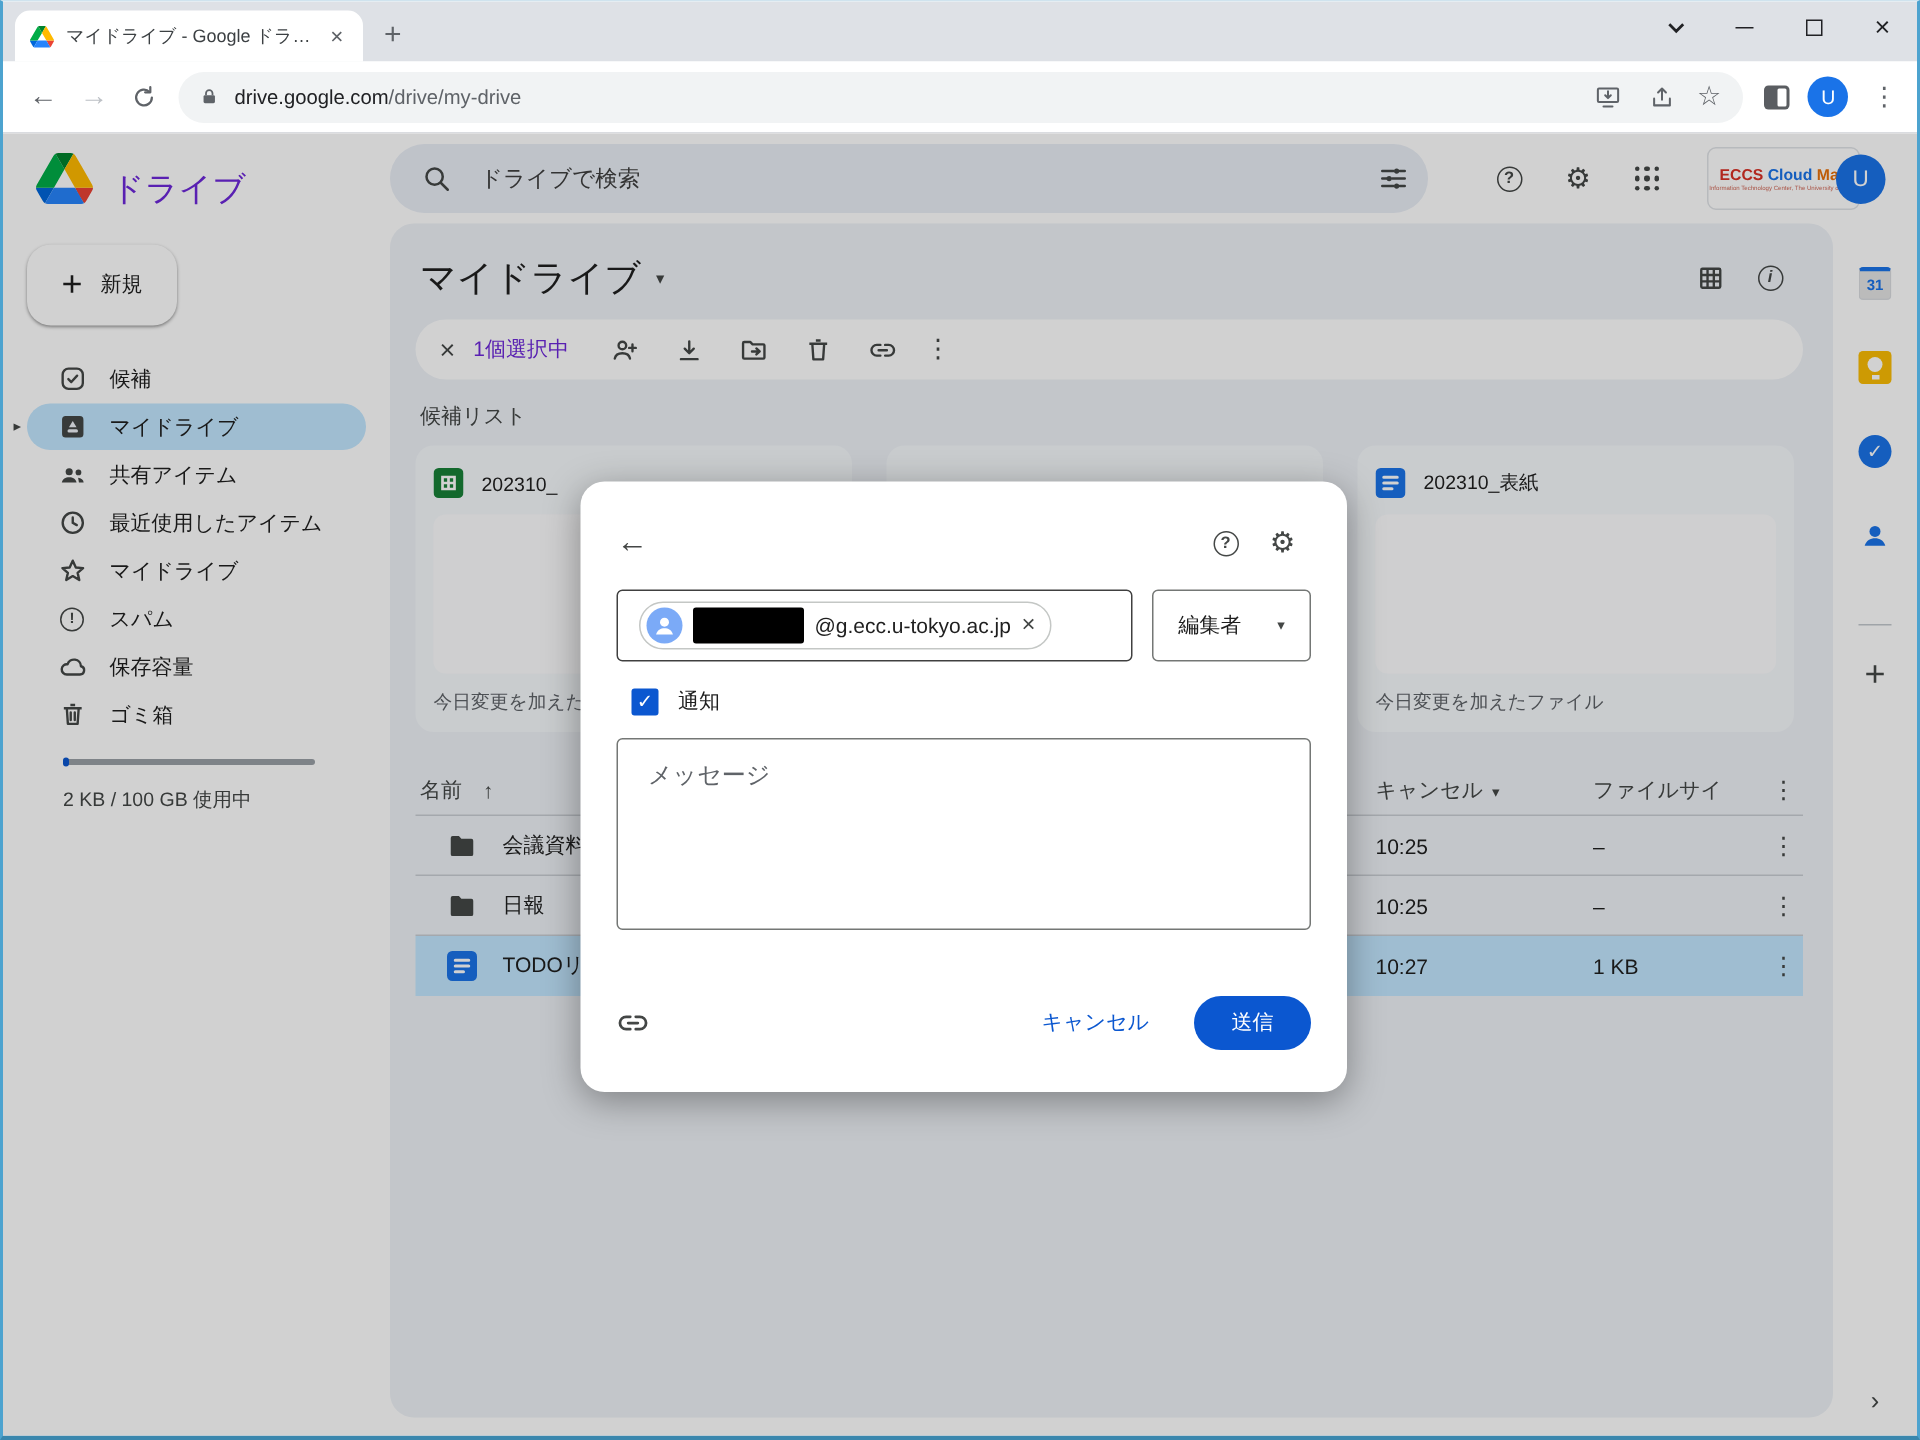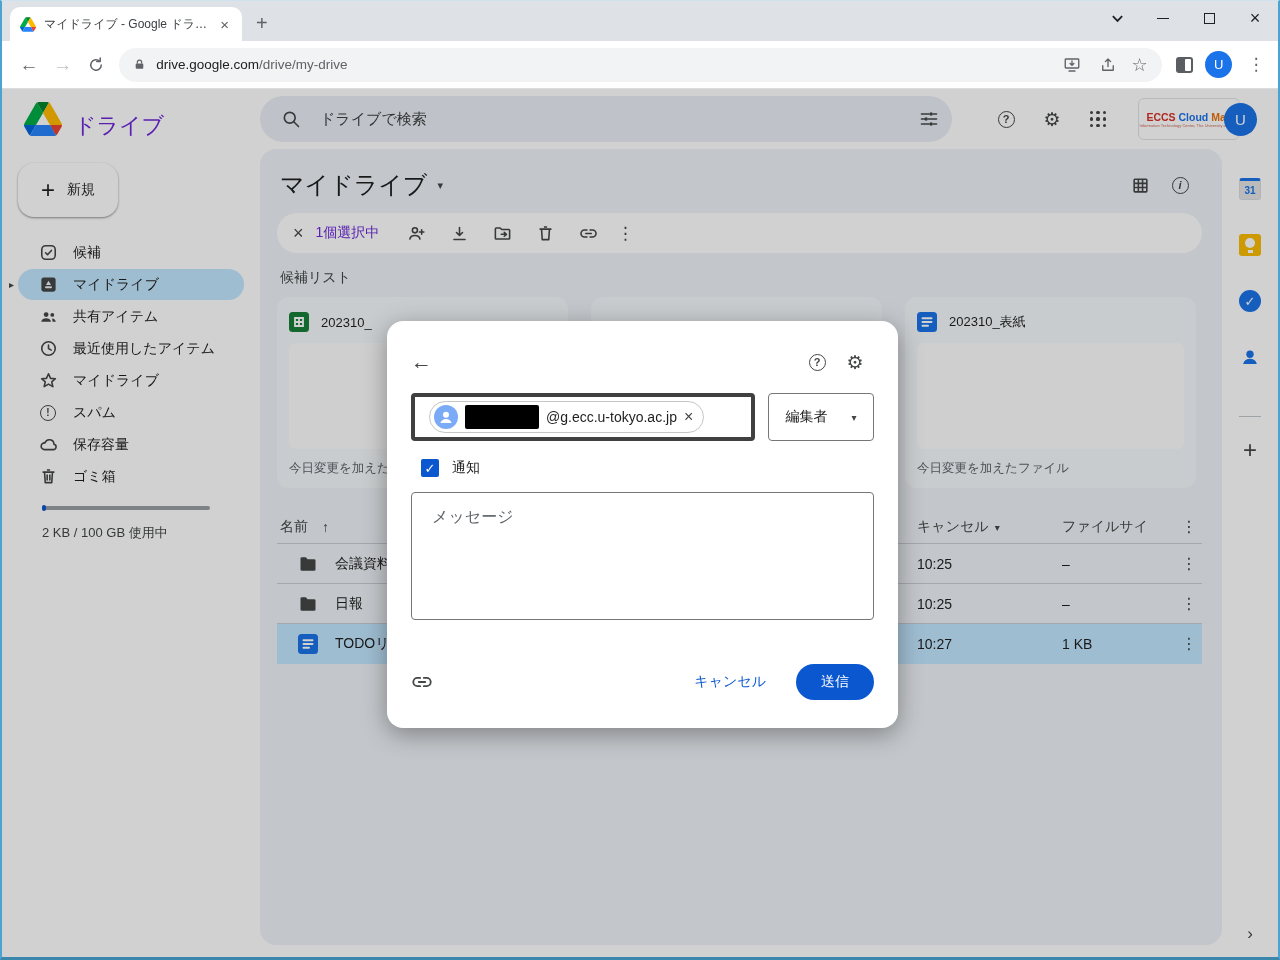--- a/index.html
+++ b/index.html
@@ -144,21 +144,21 @@
   
   .scrim { position:absolute; inset:0; background:rgba(0,0,0,.18); z-index:5; }
   .dialog { position:absolute; left:385px; top:232px; width:511px; height:407px; background:#fff; border-radius:16px;
             z-index:10; box-shadow:0 6px 24px rgba(0,0,0,.35); padding:24px; }
   .dlg-head { display:flex; align-items:center; height:34px; }
   .dlg-back { font-size:21px; color:#444746; width:28px; }
   .dlg-title { font-size:20px; color:#1f1f1f; margin-left:10px; }
   .dlg-hsp { flex:1; }
   .dlg-hic { width:38px; display:flex; justify-content:center; color:#444746; }
   .dlg-inputs { display:flex; gap:13px; margin-top:14px; }
-  .email-box { flex:1; height:48px; border:4px solid #404040; border-radius:4px; display:flex; align-items:center; }
+  .email-box { flex:1; height:48px; border:1px solid #404040; border-radius:4px; display:flex; align-items:center; }
   .chip { height:32px; border:1px solid #c4c7c5; border-radius:16px; display:flex; align-items:center;
           padding:0 10px 0 4px; gap:7px; margin-left:14px; }
   .chip-avatar { width:24px; height:24px; border-radius:50%; background:#7baaf7; display:flex; align-items:center; justify-content:center; }
   .chip-avatar svg { width:18px; height:18px; }
   .redact { width:74px; height:24px; background:#000; border-radius:2px; }
   .chip-domain { font-size:14px; color:#1f1f1f; }
   .chip-x { font-size:16px; color:#444746; }
   .role-box { width:106px; height:48px; border:1px solid #747775; border-radius:4px; display:flex; align-items:center;
               justify-content:center; gap:24px; font-size:14px; color:#1f1f1f; }
   .role-caret { font-size:10px; color:#444746; }

